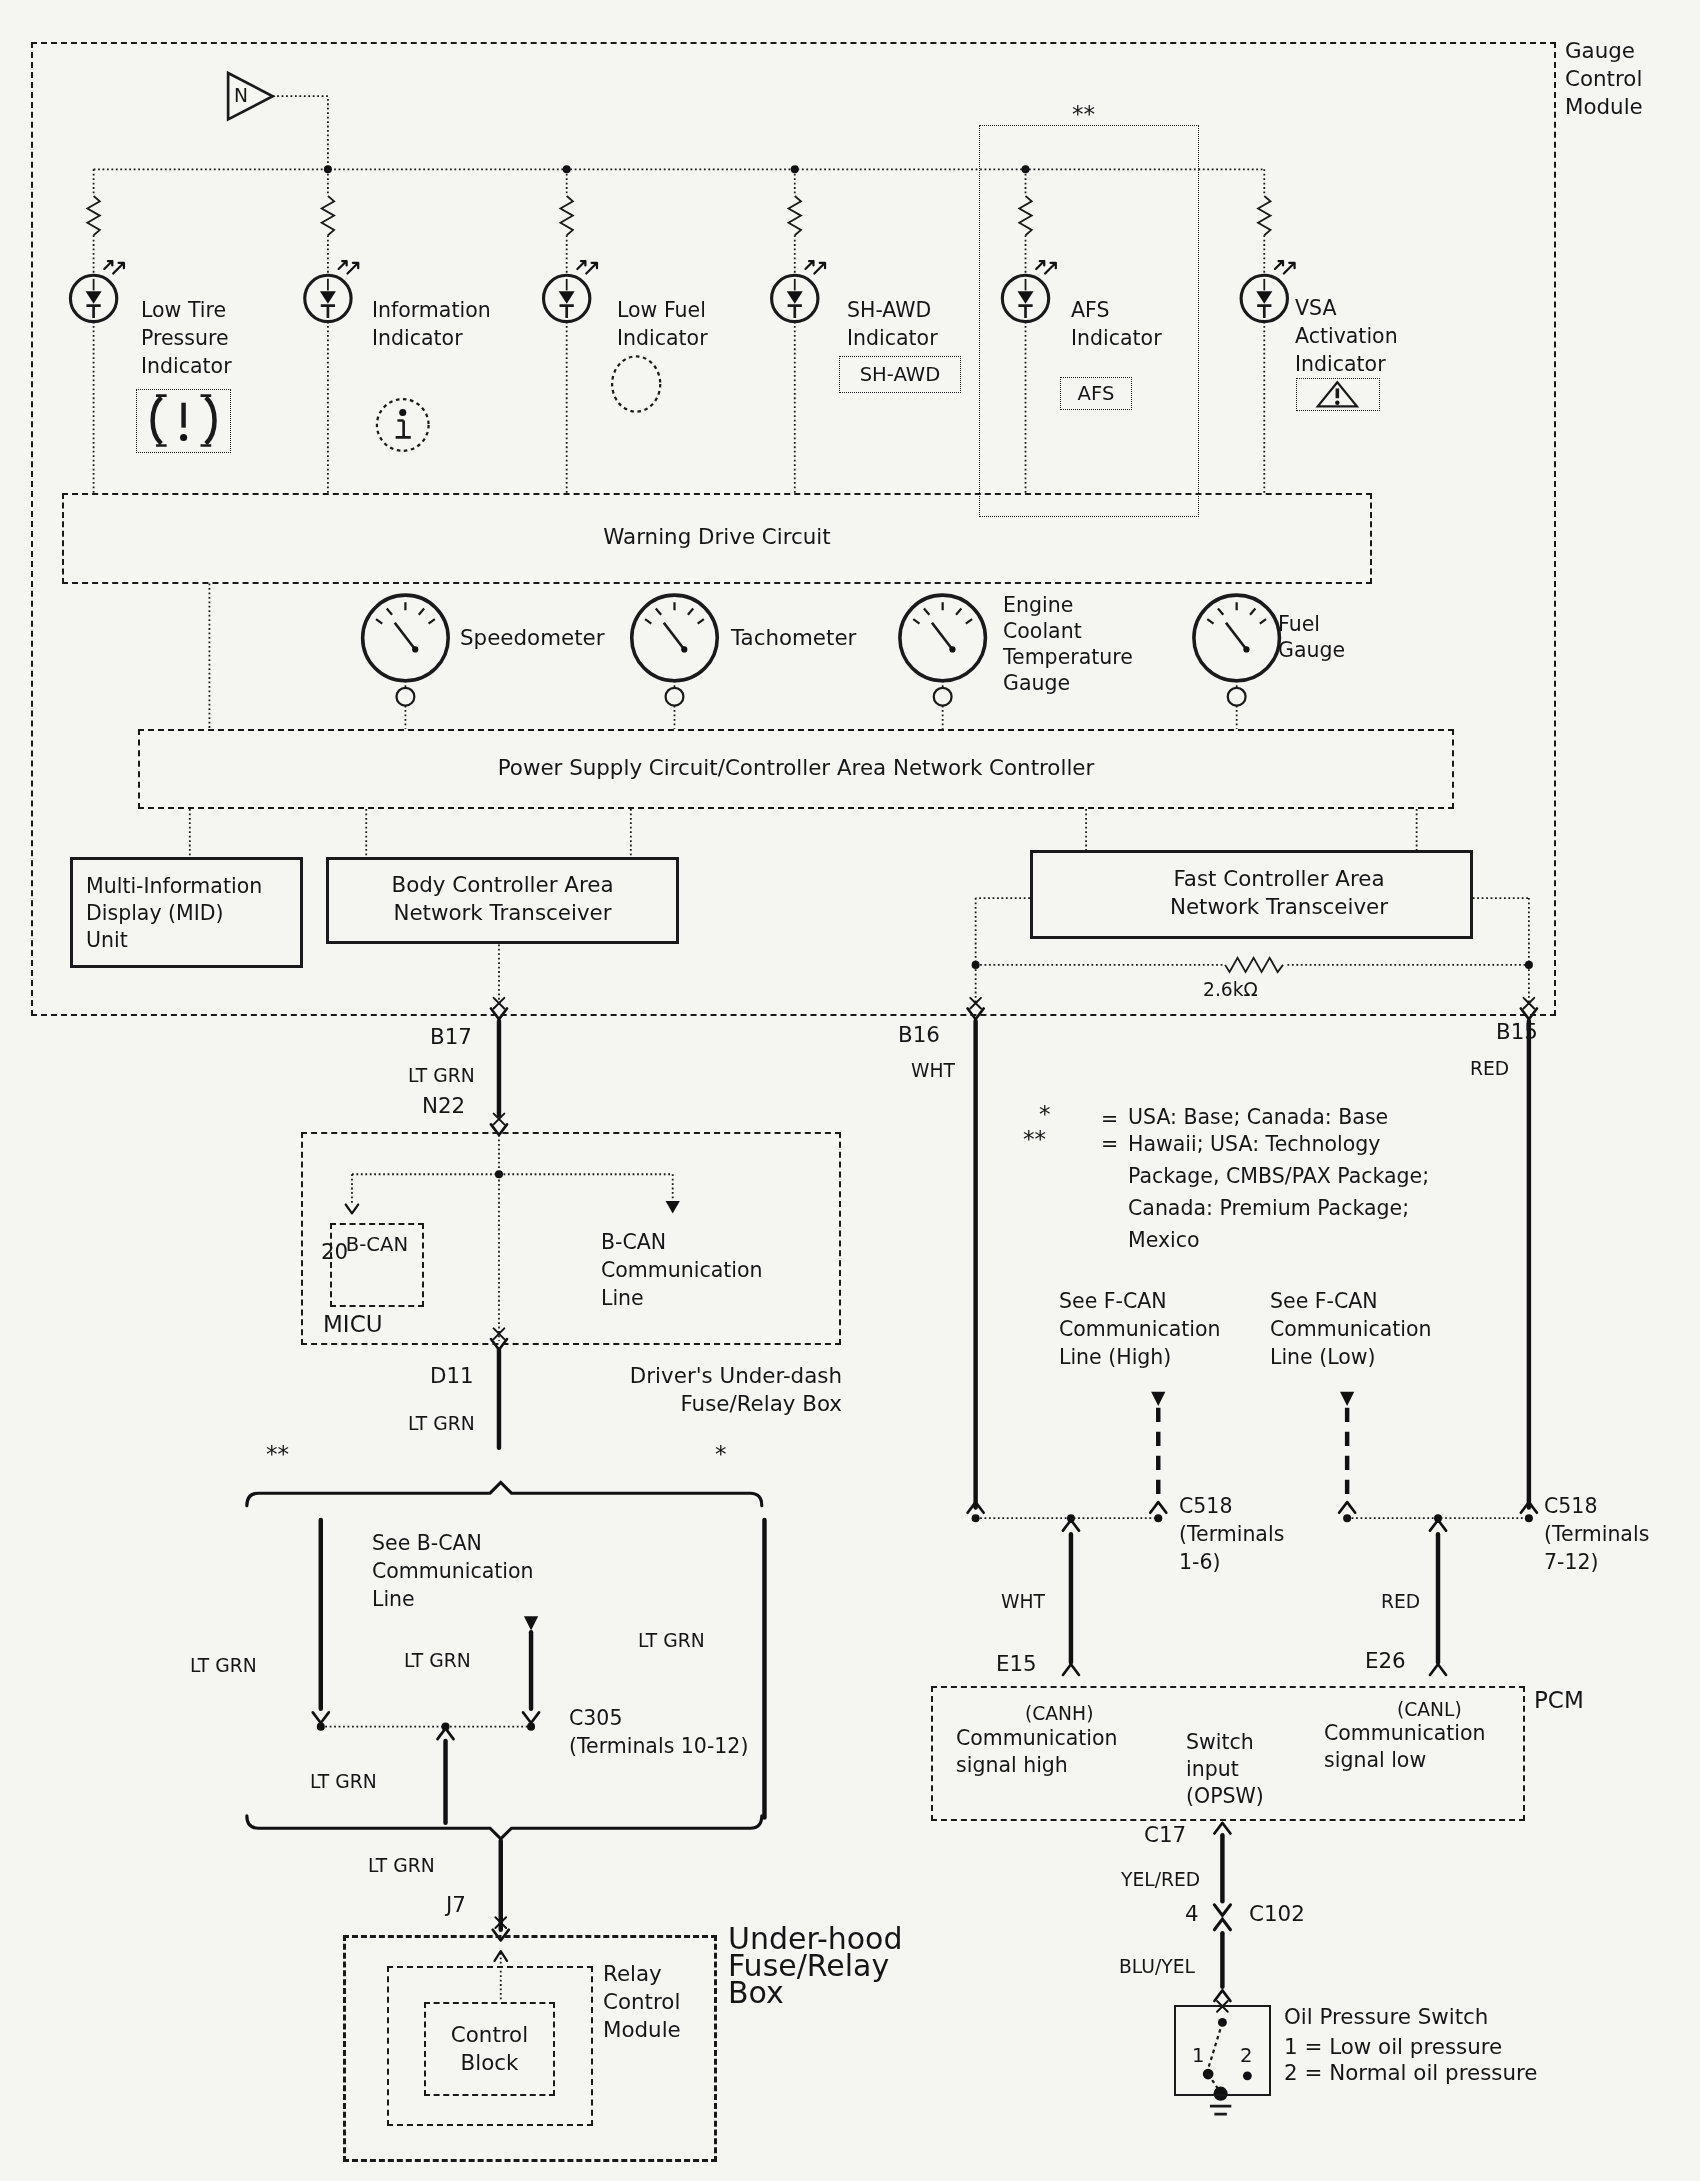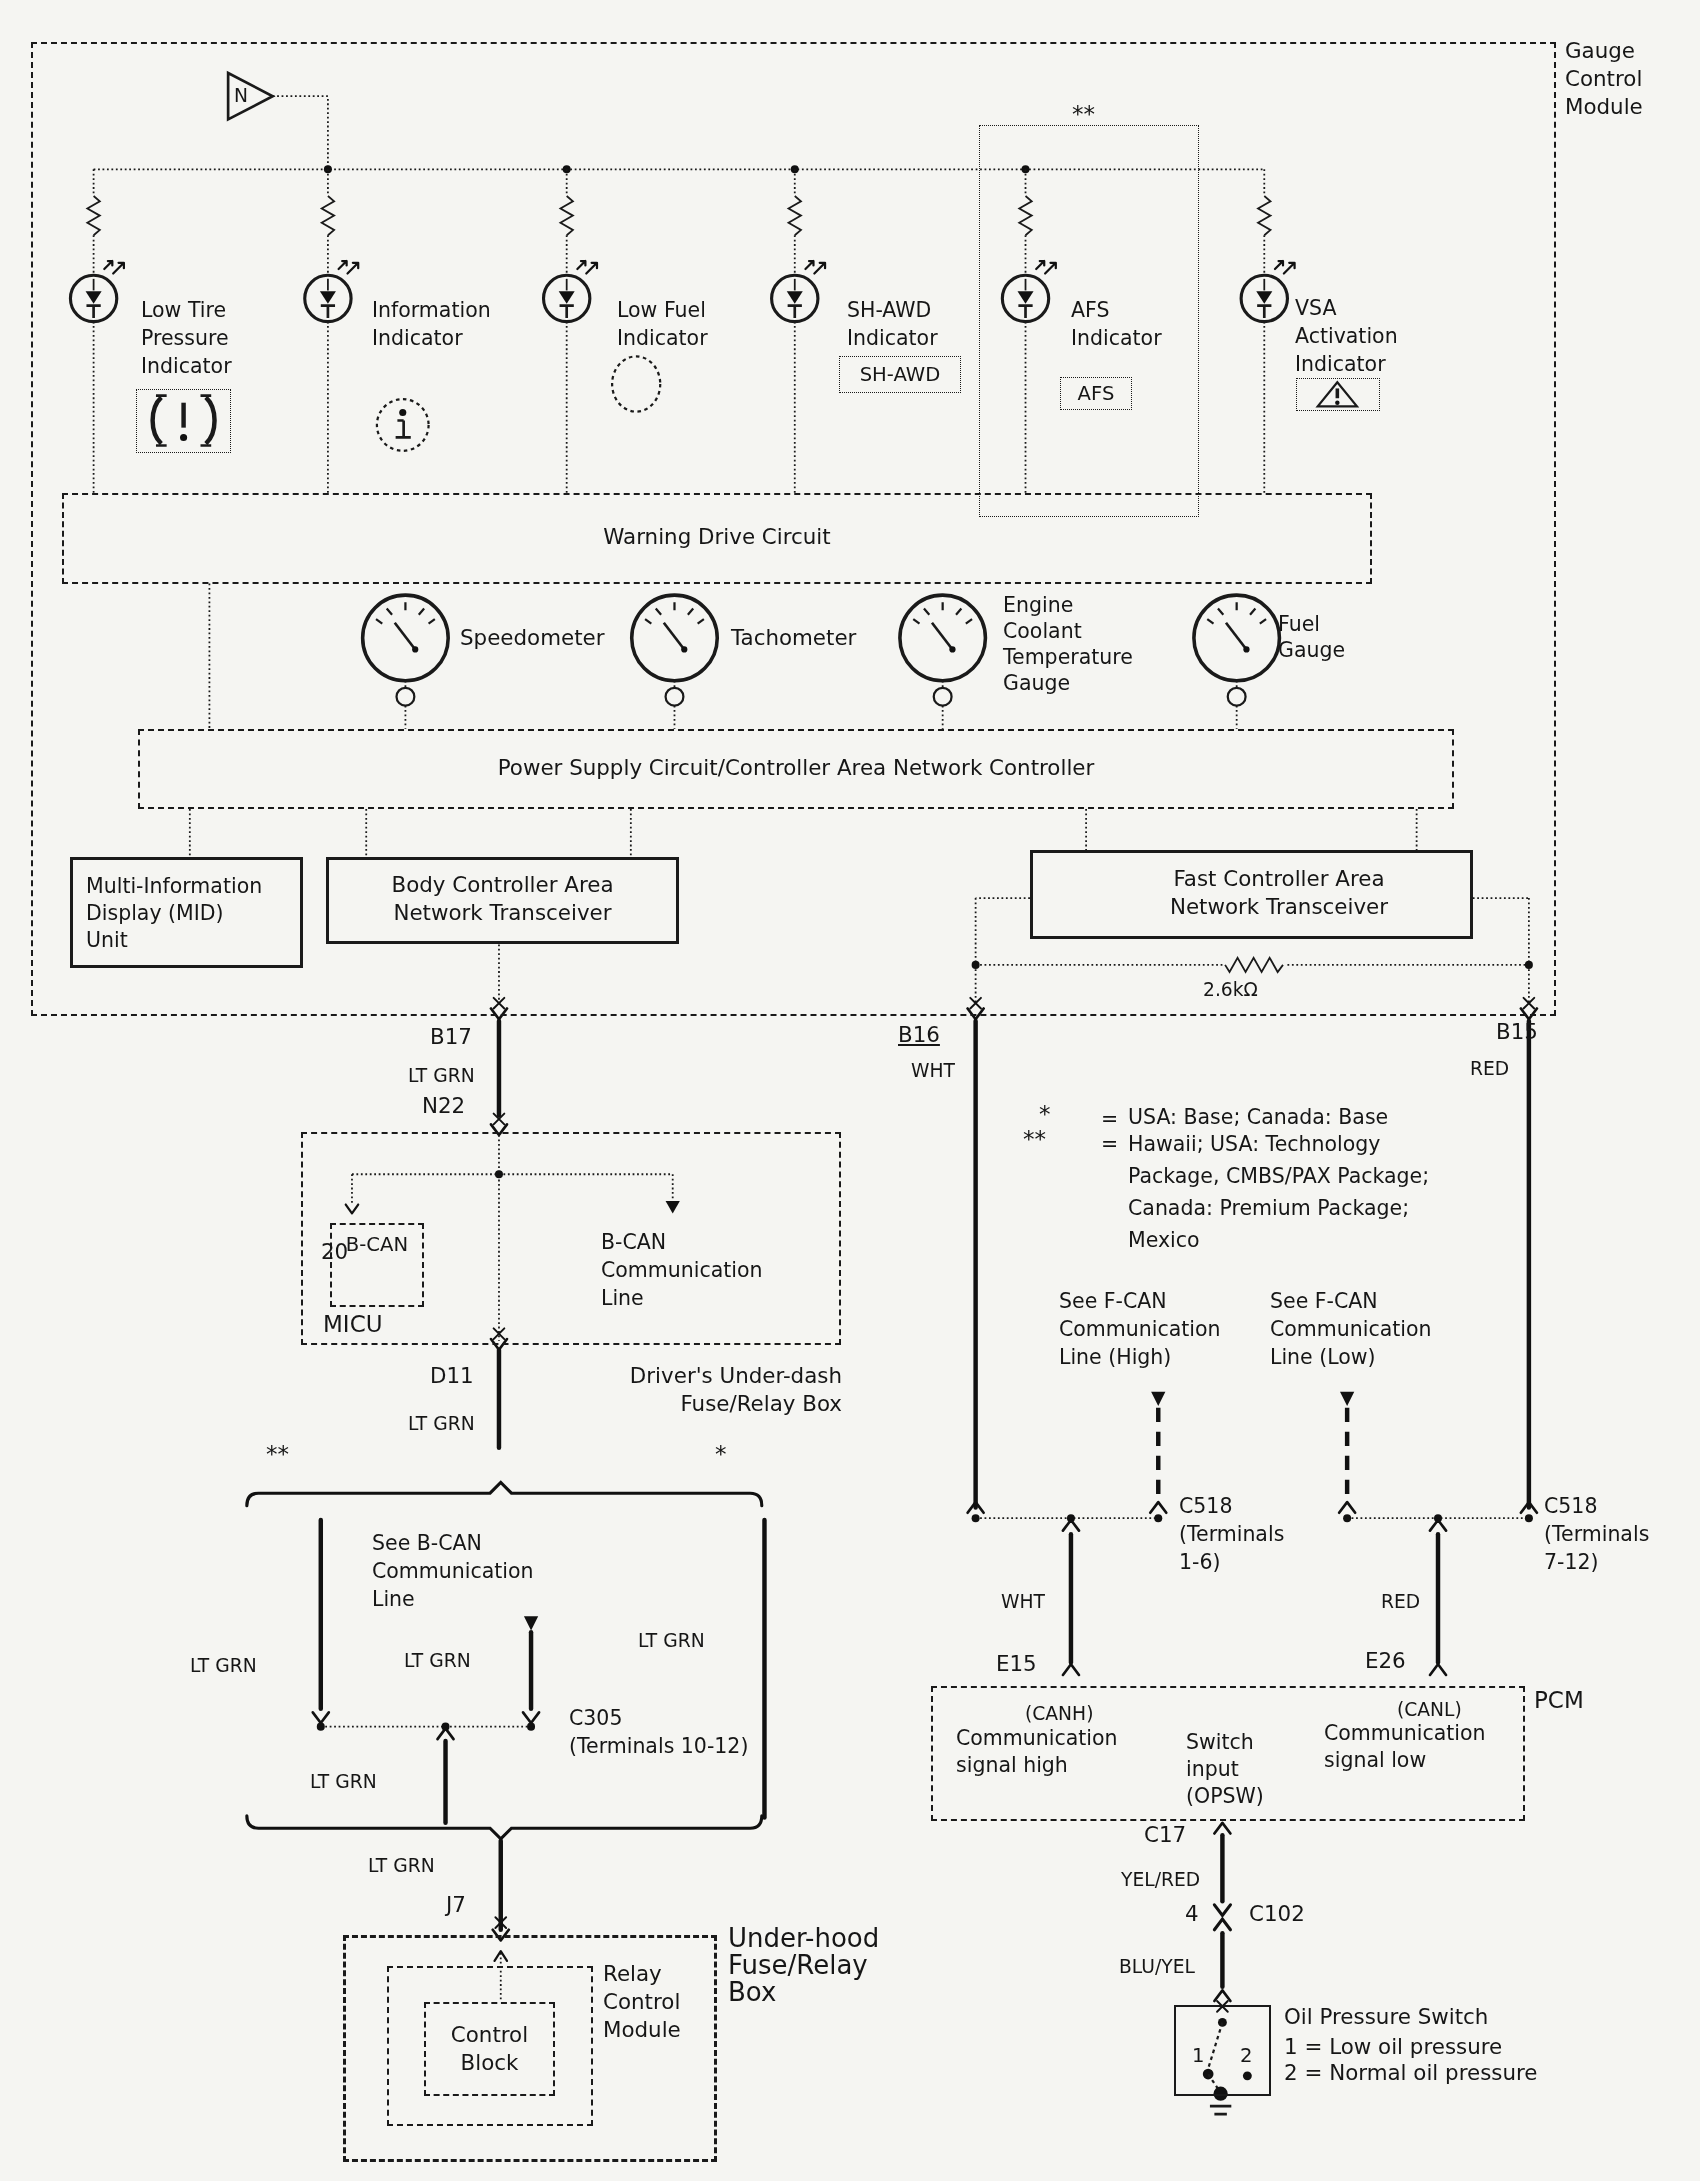--- a/index.html
+++ b/index.html
@@ -8,21 +8,21 @@
   svg.wires{position:absolute;left:0;top:0;width:1700px;height:2181px;}
   .box{position:absolute;box-sizing:border-box;}
   .b-dash3{border:2.7px dashed #1a1a1a;}
   .b-dash4{border:3.6px dashed #1a1a1a;}
   .b-dot2{border:1.8px dotted #1a1a1a;}
   .b-solid4{border:3.6px solid #1a1a1a;}
   .b-solid3{border:2.7px solid #1a1a1a;}
   .lbl{position:absolute;white-space:pre-line;color:#161616;font-size:20.5px;line-height:28px;}
   .f21{font-size:18.7px;line-height:23px;}
   .f24{font-size:21.4px;line-height:28px;}
-  .f25{font-size:26px;line-height:28px;}
+  .f25{font-size:30px;line-height:28px;}
   .f26{font-size:23px;line-height:28px;}
   .lh28{line-height:32px;}
   .lh29{line-height:26px;}
   .lh30{line-height:27px;}
   .ctr{display:flex;align-items:center;justify-content:center;text-align:center;}
   .rt{text-align:right;}
   .w{stroke:#1a1a1a;stroke-width:2;fill:none;stroke-dasharray:2,3;}
   .ws{stroke:#1a1a1a;stroke-width:2;fill:none;}
   .tw{stroke:#111;stroke-width:5;fill:none;stroke-linecap:round;}
   .twd{stroke:#111;stroke-width:5;fill:none;stroke-dasharray:16,11;}
@@ -348,21 +348,21 @@
   <div class="lbl f24 ctr" style="left:326px;top:857px;width:353px;height:84px;">Body Controller Area
 Network Transceiver</div>
   <div class="lbl f24 ctr" style="left:1030px;top:850px;width:498px;height:86px;">Fast Controller Area
 Network Transceiver</div>
   <div class="lbl f21" style="left:1203px;top:978px;">2.6kΩ</div>
 
   <div class="lbl f24" style="left:430px;top:1023px;">B17</div>
   <div class="lbl f21" style="left:408px;top:1064px;">LT GRN</div>
   <div class="lbl f24" style="left:422px;top:1092px;">N22</div>
 
-  <div class="lbl f24" style="left:898px;top:1021px;text-decoration:underline;">B16</div>
+  <div class="lbl f24" style="left:898px;top:1021px;">B16</div>
   <div class="lbl f21" style="left:911px;top:1059px;">WHT</div>
   <div class="lbl f24" style="left:1496px;top:1018px;">B15</div>
   <div class="lbl f21" style="left:1470px;top:1057px;">RED</div>
 
   <div class="lbl f26" style="left:1039px;top:1100px;">*</div>
   <div class="lbl" style="left:1101px;top:1105px;">=</div>
   <div class="lbl" style="left:1128px;top:1103px;">USA: Base; Canada: Base</div>
   <div class="lbl f26" style="left:1023px;top:1125px;">**</div>
   <div class="lbl" style="left:1101px;top:1130px;">=</div>
   <div class="lbl lh28" style="left:1128px;top:1128px;">Hawaii; USA: Technology

